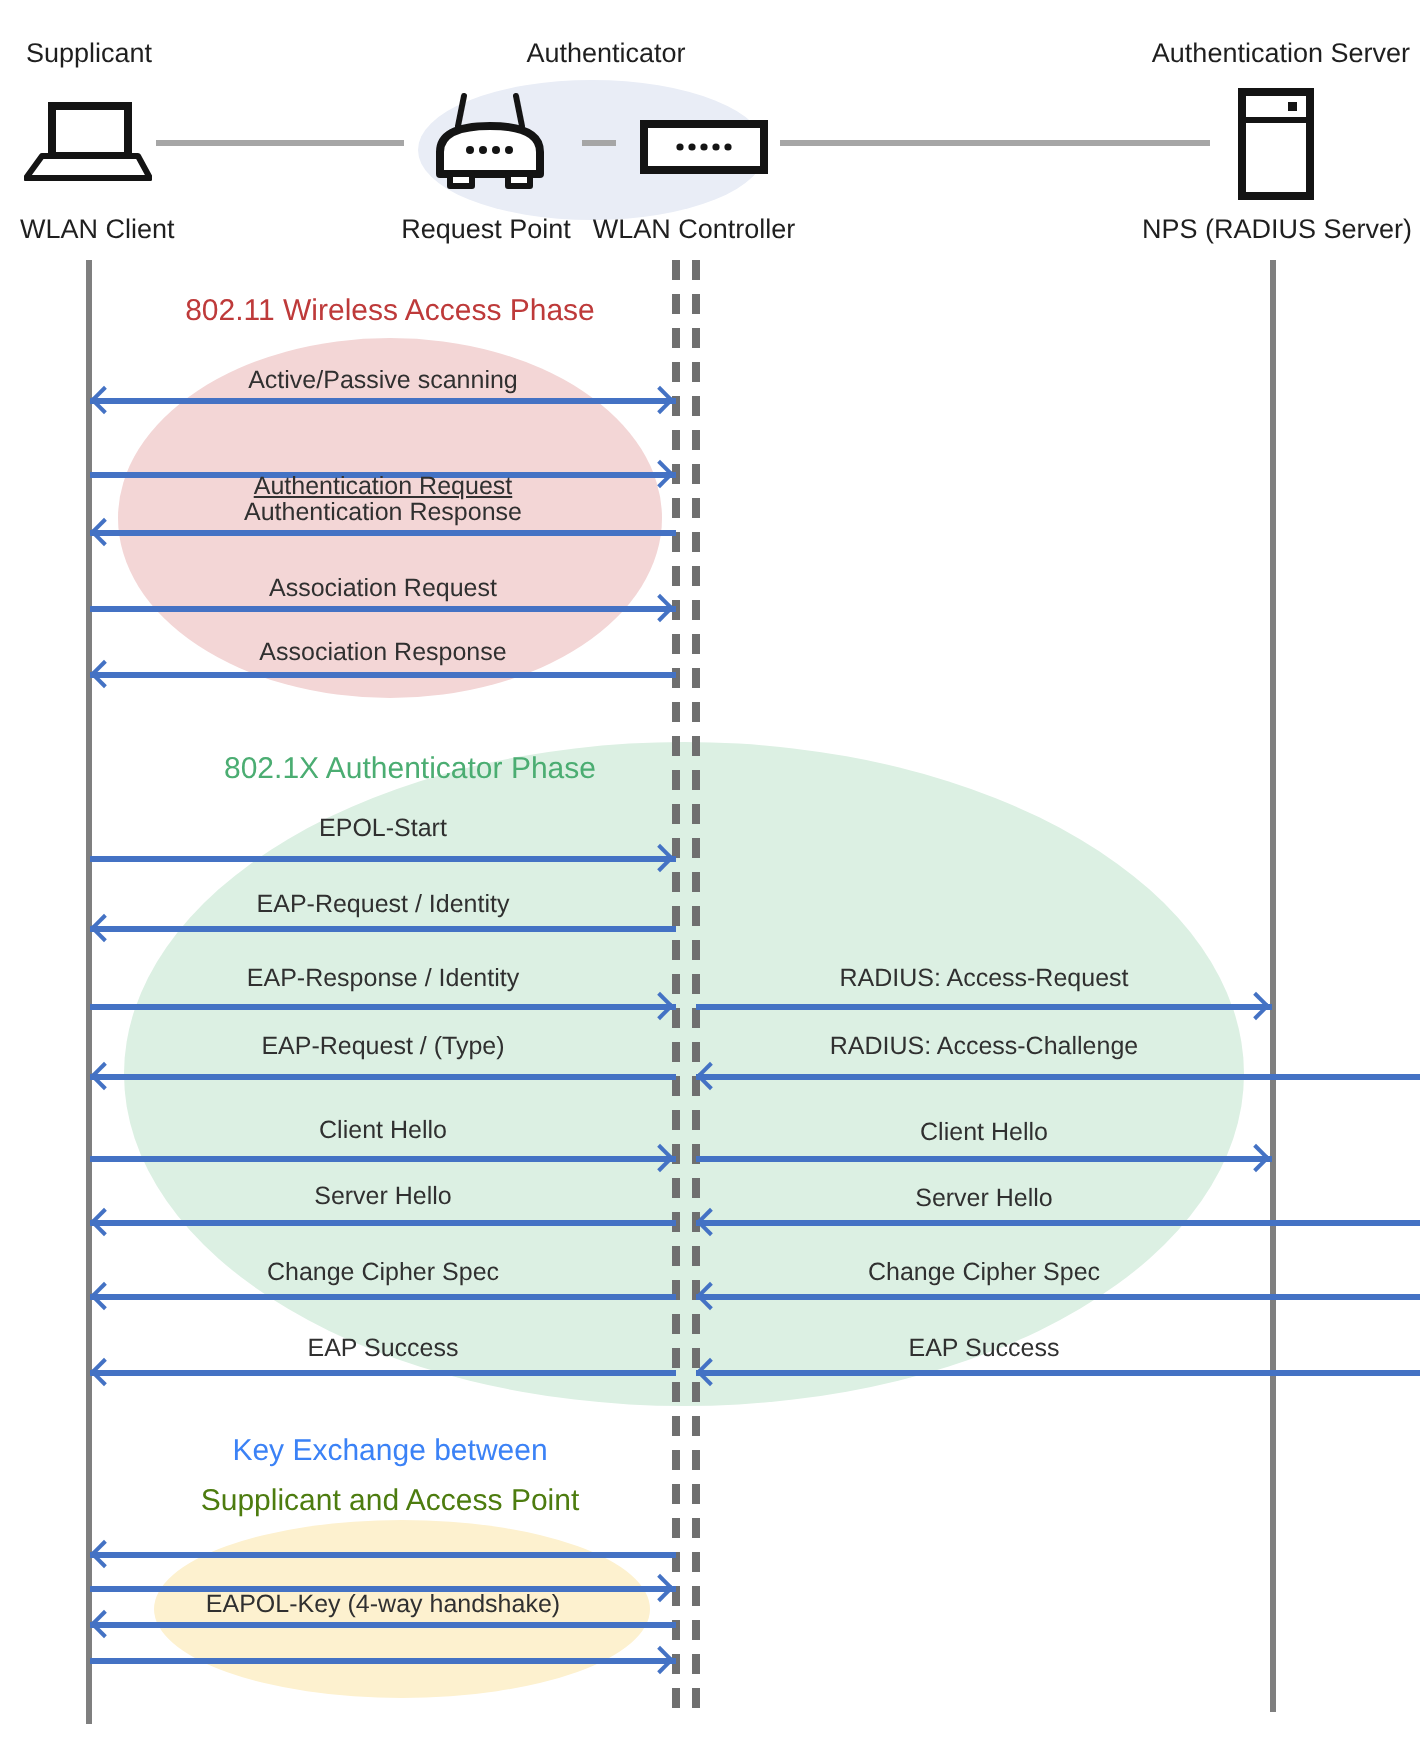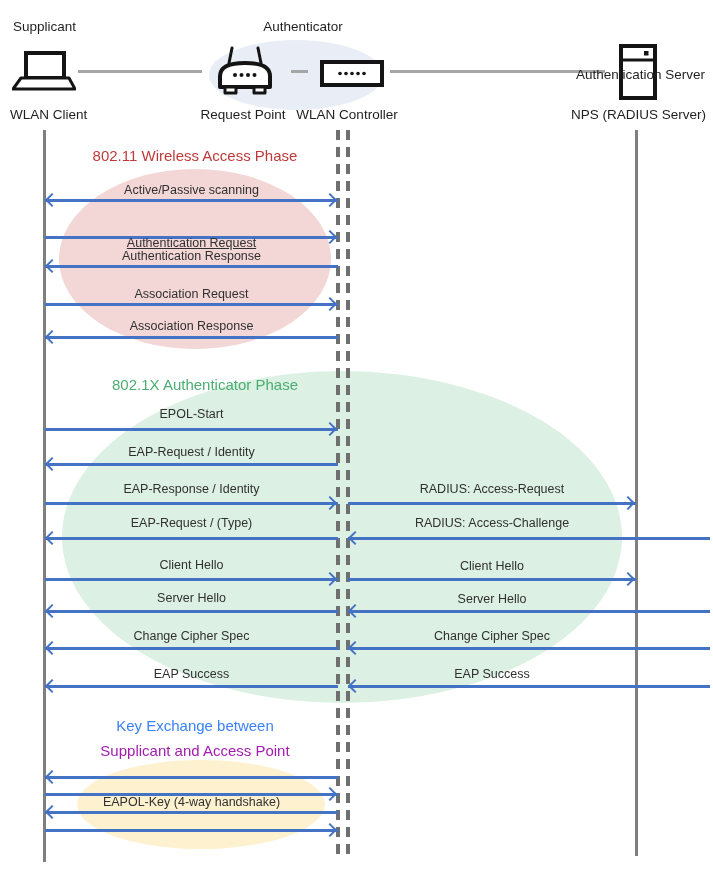--- a/index.html
+++ b/index.html
@@ -32,21 +32,21 @@
 
 <div id="canvas">
 
   <div class="blob" style="left: 209px; top: 40px; width: 174px; height: 70px; background: rgb(233, 237, 246);"></div>
   <div class="blob" style="left: 59px; top: 169px; width: 272px; height: 180px; background: rgb(243, 214, 214);"></div>
   <div class="blob" style="left: 62px; top: 371px; width: 560px; height: 332px; background: rgb(220, 240, 227);"></div>
   <div class="blob" style="left: 77px; top: 760px; width: 248px; height: 89px; background: rgb(253, 241, 207);"></div>
 
   <div class="role-label" style="left:13px;top:19px;">Supplicant</div>
   <div class="role-label" style="left:240px;top:19px;width:126px;text-align:center;">Authenticator</div>
-  <div class="role-label" style="right:8px;top:19px;margin-top:48px;">Authentication Server</div>
+  <div class="role-label" style="right:8px;top:19px;">Authentication Server</div>
 
   <div class="hline" style="left:78px;top:70px;width:124px;"></div>
   <div class="hline" style="left:291px;top:70px;width:17px;"></div>
   <div class="hline" style="left:390px;top:70px;width:215px;"></div>
 
   <svg class="icon" style="left:12px;top:51px;" width="64" height="42" viewBox="0 0 64 42">
     <rect x="14" y="2" width="38" height="25" fill="#fff" stroke="#141414" stroke-width="4"></rect>
     <path d="M9 27 H57 L63 38 H1 Z" fill="#fff" stroke="#141414" stroke-width="3" stroke-linejoin="round"></path>
   </svg>
 
@@ -83,21 +83,21 @@
   <div class="device-label" style="right:7px;top:107px;">NPS (RADIUS Server)</div>
 
   <div class="lifeline solid-line" style="left:43px;top:130px;height:732px;"></div>
   <div class="lifeline dashed-line" style="left:336px;top:130px;height:727px;"></div>
   <div class="lifeline dashed-line" style="left:346px;top:130px;height:727px;"></div>
   <div class="lifeline solid-line" style="left:635px;top:130px;height:726px;"></div>
 
   <div class="phase-title" style="left: 45px; top: 147px; width: 300px; color: rgb(190, 58, 58);">802.11 Wireless Access Phase</div>
   <div class="phase-title" style="left: 50px; top: 376px; width: 310px; color: rgb(75, 173, 114);">802.1X Authenticator Phase</div>
   <div class="phase-title" style="left: 45px; top: 717px; width: 300px; color: #3b82f6;">Key Exchange between</div>
-  <div class="phase-title" style="left: 45px; top: 742px; width: 300px; color: #a21caf;">Supplicant and Access Point</div>
+  <div class="phase-title" style="left: 45px; top: 742px; width: 300px; color: #4d7c0f;">Supplicant and Access Point</div>
 
   <div id="messages">
       <div class="arrow-line" style="left: 45px; top: 199px; width: 293px; background: rgb(68, 114, 196);"></div>
       <div class="chev r" style="left: 325px; top: 195px; border-color: rgb(68, 114, 196);"></div>
       <div class="chev l" style="left: 47px; top: 195px; border-color: rgb(68, 114, 196);"></div>
       <div class="msg-label" style="left: 45px; top: 183px; width: 293px;">Active/Passive scanning</div>
       <div class="arrow-line" style="left: 45px; top: 236px; width: 293px; background: rgb(68, 114, 196);"></div>
       <div class="chev r" style="left: 325px; top: 232px; border-color: rgb(68, 114, 196);"></div>
       <div class="msg-label" style="left: 45px; top: 236px; width: 293px; text-decoration: underline;">Authentication Request</div>
       <div class="arrow-line" style="left: 45px; top: 265px; width: 293px; background: rgb(68, 114, 196);"></div>

